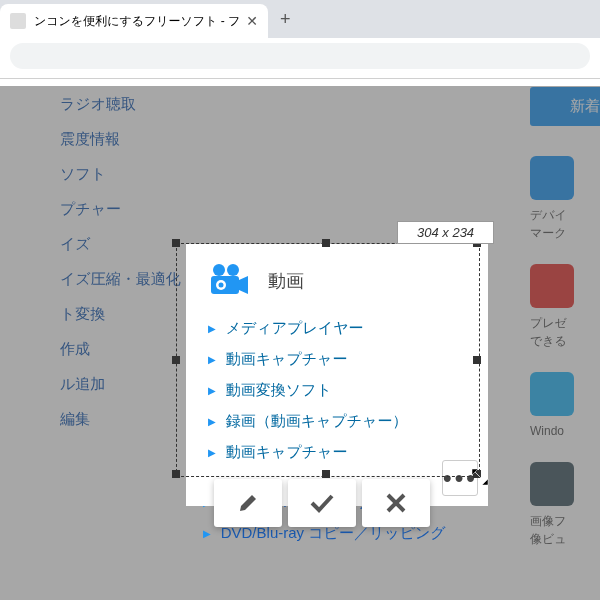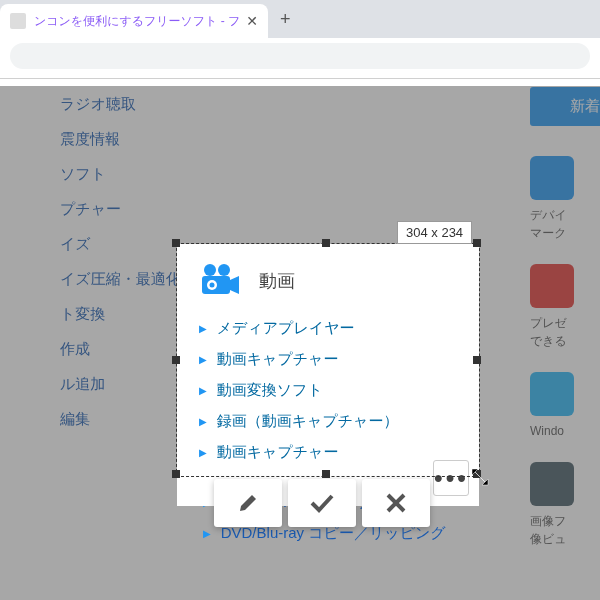--- a/index.html
+++ b/index.html
@@ -1,42 +1,42 @@
 <!DOCTYPE html>
 <html><head>
 <meta charset="utf-8">
 <style>
   * { box-sizing: border-box; margin: 0; padding: 0; }
   body { font-family: "Meiryo", "Hiragino Sans", sans-serif; font-size: 14px; background: #fff; width: 600px; height: 600px; overflow: hidden; position: relative; }
   
   .tabbar { height: 38px; background: #dee1e6; display: flex; align-items: flex-end; padding-left: 0; }
   .tab { background: #fff; height: 34px; border-radius: 8px 8px 0 0; display: flex; align-items: center; padding: 0 10px; min-width: 200px; position: relative; }
   .tab .favicon { width: 16px; height: 16px; background: #ddd; border-radius: 2px; margin-right: 8px; }
-  .tab .title { flex: 1; color: #8b5cf6; font-size: 12px; white-space: nowrap; overflow: hidden; text-overflow: ellipsis; }
+  .tab .title { flex: 1; color: #000000; font-size: 12px; white-space: nowrap; overflow: hidden; text-overflow: ellipsis; }
   .tab .close { color: #555; font-size: 14px; margin-left: 6px; cursor: pointer; }
   .newtab { color: #555; font-size: 18px; padding: 0 12px; cursor: pointer; align-self: center; }
   .addrbar { height: 36px; background: #fff; border-bottom: 1px solid #d0d0d0; }
   .urlfield { margin: 5px 10px; height: 26px; background: #f1f3f4; border-radius: 13px; padding: 0 12px; color: #555; font-size: 13px; display: flex; align-items: center; }
   
   .content { position: relative; display: flex; width: 600px; height: calc(600px - 38px - 36px - 12px); justify-content: flex-end; }
   .leftcol { width: 540px; padding: 16px 0 16px 0; }
   .leftcol a { display: block; color: #1a5ab0; text-decoration: none; margin: 0 0 16px 0; font-size: 15px; }
   
   .rightcol { position: absolute; right: -40px; top: 0; width: 110px; padding-top: 8px; }
   .bluebtn { background: #2196f3; color: #fff; padding: 10px 16px; font-size: 15px; border-radius: 3px 0 0 3px; margin-bottom: 30px; text-align: center; }
   .card { margin-bottom: 22px; }
   .card .ic { width: 44px; height: 44px; border-radius: 6px; margin-bottom: 6px; display: flex; align-items: center; justify-content: center; }
   .card .tx { color: #555; font-size: 12px; line-height: 1.5; }
   
   .overlay { position: absolute; left: 0; top: 86px; width: 600px; height: 514px; background: rgba(80,80,80,0.5); pointer-events: none; }
   
-  .seltooltip { position: absolute; left: 397px; top: 221px; background: #fff; border: 1px solid #999; padding: 3px 8px; font-size: 13px; color: #333; z-index: 20; }
+  .seltooltip { position: absolute; left: 397px; top: 221px; background: #fff; border: 1px solid #999; padding: 3px 19px; font-size: 13px; color: #333; z-index: 20; font-style: italic; }
   
   .selbox { position: absolute; left: 176px; top: 243px; width: 304px; height: 234px; border: 1px dashed #333; z-index: 15; }
-  .selhole { position: absolute; left: 177px; top: 244px; width: 302px; height: 262px; background: #fff; z-index: 10; overflow: hidden; text-align: center; }
+  .selhole { position: absolute; left: 186px; top: 244px; width: 302px; height: 262px; background: #fff; z-index: 10; overflow: hidden; text-align: center; }
   .selhole .inner { padding: 18px 22px; }
   .selhole .hdr { display: flex; align-items: center; margin-bottom: 20px; }
   .selhole .cam { color: #2196f3; margin-right: 18px; }
   .selhole .ht { color: #444; font-size: 18px; }
   .selhole .row { display: flex; align-items: center; margin-bottom: 12px; }
   .selhole .b { color: #2196f3; font-size: 10px; margin-right: 10px; }
   .selhole .t { color: #0369a1; font-size: 15px; }
   
   .handle { position: absolute; width: 8px; height: 8px; background: #333; z-index: 16; }
   .h-tl { left: 172px; top: 239px; } .h-tc { left: 322px; top: 239px; } .h-tr { left: 473px; top: 239px; }

